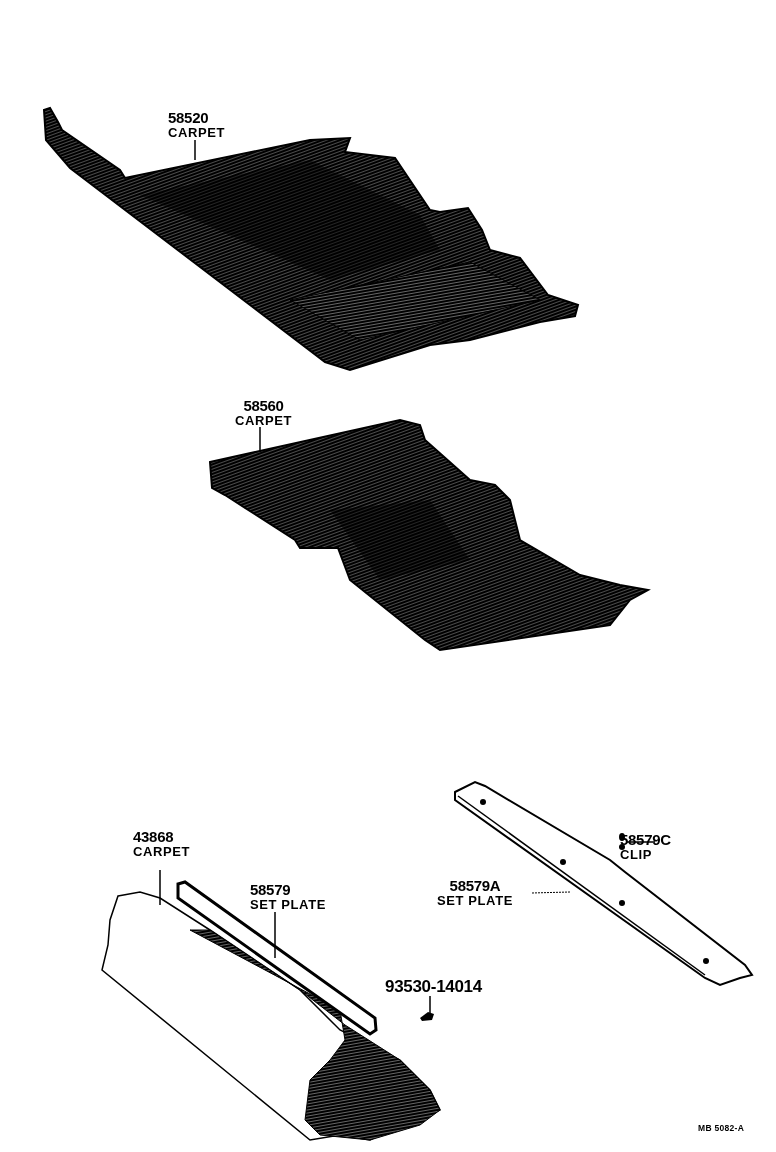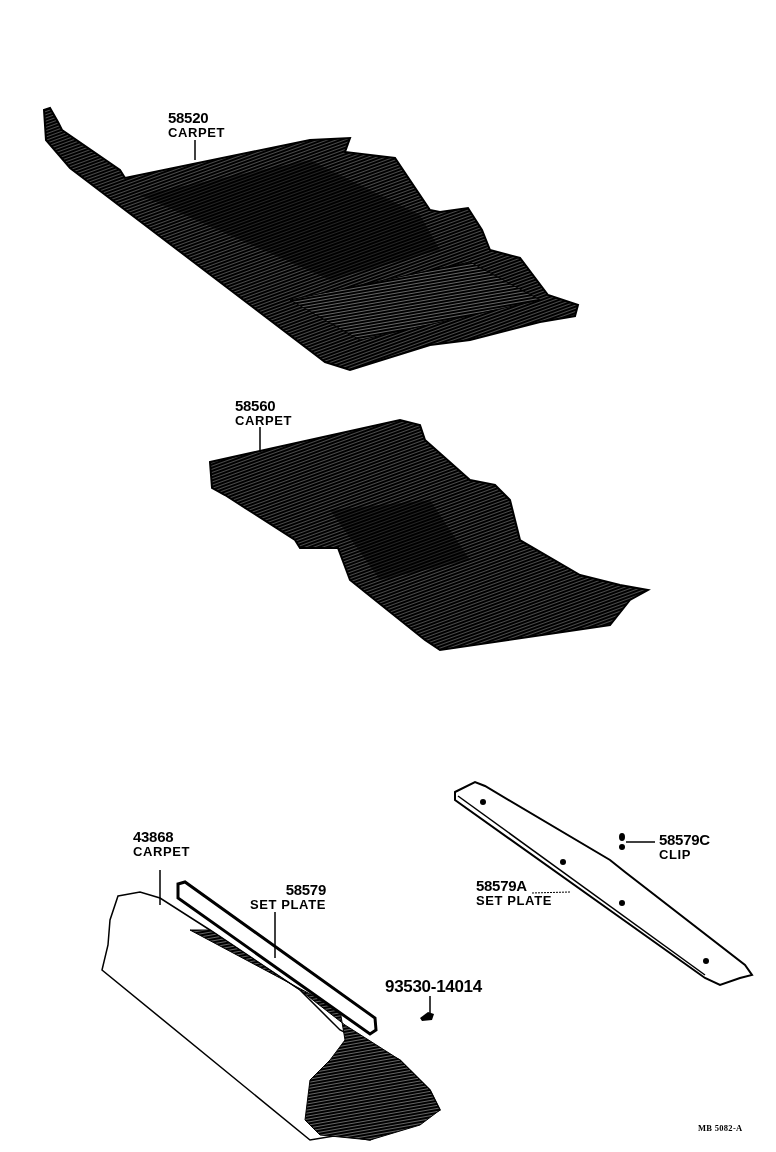--- a/index.html
+++ b/index.html
@@ -72,44 +72,44 @@
       <line x1="430" y1="996" x2="430" y2="1013" stroke="#000" stroke-width="1.5"></line>
       <path d="M420,1018 L428,1012 L434,1014 L432,1020 L422,1021 Z" fill="#000"></path>
     </g>
   </svg>
 
   <div class="label" style="left:168px; top:110px;">
     <div class="pn">58520</div>
     <div class="nm">CARPET</div>
   </div>
 
-  <div class="label" style="left:235px; top:398px;">
+  <div class="label" style="left:235px; top:398px;text-align:center;">
     <div class="pn">58560</div>
     <div class="nm">CARPET</div>
   </div>
 
   <div class="label" style="left:133px; top:829px;">
     <div class="pn">43868</div>
     <div class="nm">CARPET</div>
   </div>
 
-  <div class="label" style="left:250px; top:882px;text-align:right;">
+  <div class="label" style="left:250px; top:882px;">
     <div class="pn">58579</div>
     <div class="nm">SET PLATE</div>
   </div>
 
-  <div class="label" style="left:476px; top:878px;">
+  <div class="label" style="left:437px; top:878px;text-align:center;">
     <div class="pn">58579A</div>
     <div class="nm">SET PLATE</div>
   </div>
 
-  <div class="label" style="left:659px; top:832px;">
+  <div class="label" style="left:620px; top:832px;">
     <div class="pn">58579C</div>
     <div class="nm">CLIP</div>
   </div>
 
   <div class="label" style="left:385px; top:978px;">
     <div class="pn" style="font-size:17px;">93530-14014</div>
   </div>
 
-  <div class="label ref" style="left:698px; top:1124px;font-family:Liberation Serif, serif;">MB 5082-A</div>
+  <div class="label ref" style="left:698px; top:1124px;">MB 5082-A</div>
 
 </div>
 
 </body></html>

